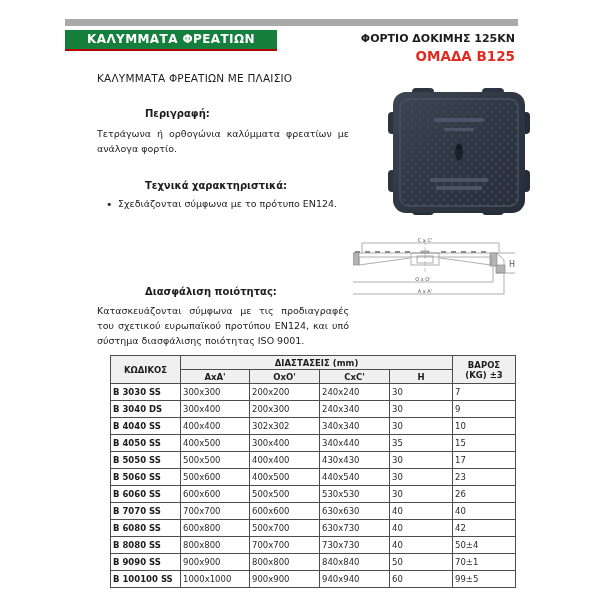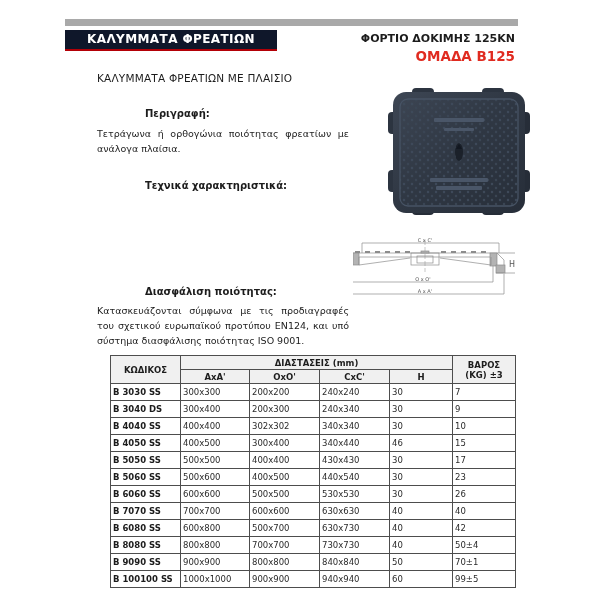--- a/index.html
+++ b/index.html
@@ -2,21 +2,21 @@
 <html><head>
 <meta charset="utf-8">
 <style>
   * { margin:0; padding:0; box-sizing:border-box; }
   html,body { width:600px; height:600px; background:#ffffff;
     font-family:"DejaVu Sans", sans-serif; color:#1c1c1c; overflow:hidden; }
   .abs { position:absolute; }
 
   
   .gray-bar { left:65px; top:19px; width:453px; height:7px; background:#a9a9a9; }
-  .banner { left:65px; top:30px; width:212px; height:21px; background:#0f172a;
+  .banner { left:65px; top:30px; width:212px; height:21px; background:#15803d;
     border-bottom:2px solid #b30007; color:#fff; font-weight:bold; font-size:12px;
     text-align:center; line-height:19px; letter-spacing:0.4px; }
   .load-text { top:32px; right:85px; font-weight:bold; font-size:11px; text-align:right; }
   .group-text { top:48px; right:85px; font-weight:bold; font-size:13.5px; color:#e02b20; text-align:center; }
   .subtitle { left:97px; top:72px; font-weight:normal; font-size:10.5px; letter-spacing:0.2px; }
 
   
   .h-small { font-weight:bold; font-size:10px;padding-left:48px; }
   .body-p { width:252px; font-size:9.5px; line-height:1.6; text-align:justify; }
   #desc-h { left:97px; top:108px; }
@@ -46,24 +46,25 @@
 
 <div class="abs gray-bar"></div>
 <div class="abs banner">
   <span>ΚΑΛΥΜΜΑΤΑ ΦΡΕΑΤΙΩΝ</span>
 </div>
 <div class="abs load-text">ΦΟΡΤΙΟ ΔΟΚΙΜΗΣ 125KN</div>
 <div class="abs group-text">ΟΜΑΔΑ B125</div>
 <div class="abs subtitle">ΚΑΛΥΜΜΑΤΑ ΦΡΕΑΤΙΩΝ ΜΕ ΠΛΑΙΣΙΟ</div>
 
 <div class="abs h-small" id="desc-h">Περιγραφή:</div>
-<p class="abs body-p" id="desc-p">Τετράγωνα ή ορθογώνια ποιότητας φρεατίων με ανάλογα πλαίσια.</p>
+<p class="abs body-p" id="desc-p">Τετράγωνα ή ορθογώνια καλύμματα φρεατίων με ανάλογα φορτίο.</p>
 
 <div class="abs h-small" id="tech-h">Τεχνικά χαρακτηριστικά:</div>
 <ul class="abs" id="tech-ul">
+  <li>Σχεδιάζονται σύμφωνα με το πρότυπο EN124.</li>
 </ul>
 
 <div class="abs h-small" id="qual-h">Διασφάλιση ποιότητας:</div>
 <p class="abs body-p" id="qual-p">Κατασκευάζονται σύμφωνα με τις προδιαγραφές του σχετικού ευρωπαϊκού προτύπου EN124, και υπό σύστημα διασφάλισης ποιότητας ISO 9001.</p>
 
 <div class="abs photo">
   <svg width="146" height="133" viewBox="0 0 146 133">
     <defs>
       <linearGradient id="sheen" x1="0" y1="0" x2="1" y2="1">
         <stop offset="0" stop-color="#3d4654"></stop>
@@ -205,21 +206,21 @@
         <td>302x302</td>
         <td>340x340</td>
         <td>30</td>
         <td>10</td>
       </tr>
       <tr>
         <td>B 4050 SS</td>
         <td>400x500</td>
         <td>300x400</td>
         <td>340x440</td>
-        <td>46</td>
+        <td>35</td>
         <td>15</td>
       </tr>
       <tr>
         <td>B 5050 SS</td>
         <td>500x500</td>
         <td>400x400</td>
         <td>430x430</td>
         <td>30</td>
         <td>17</td>
       </tr>

